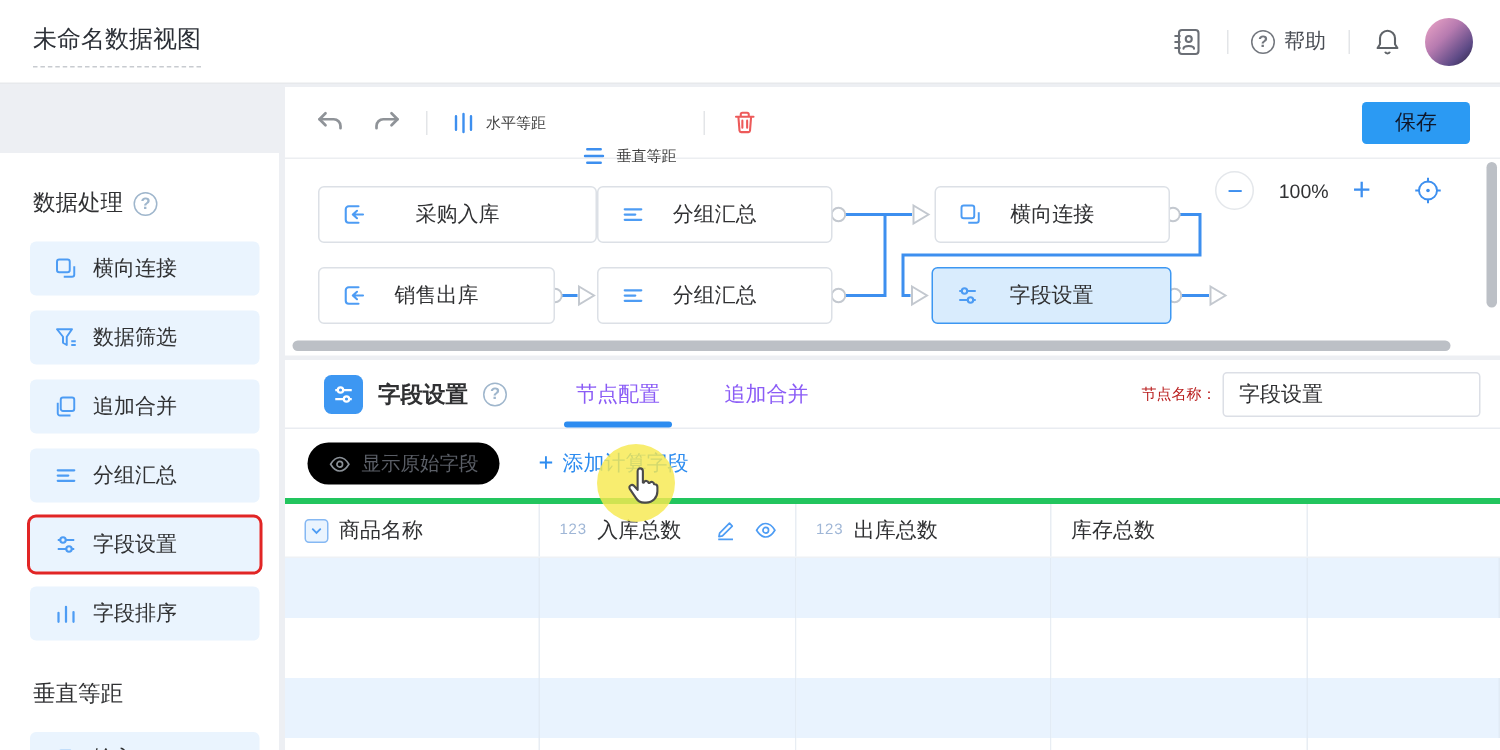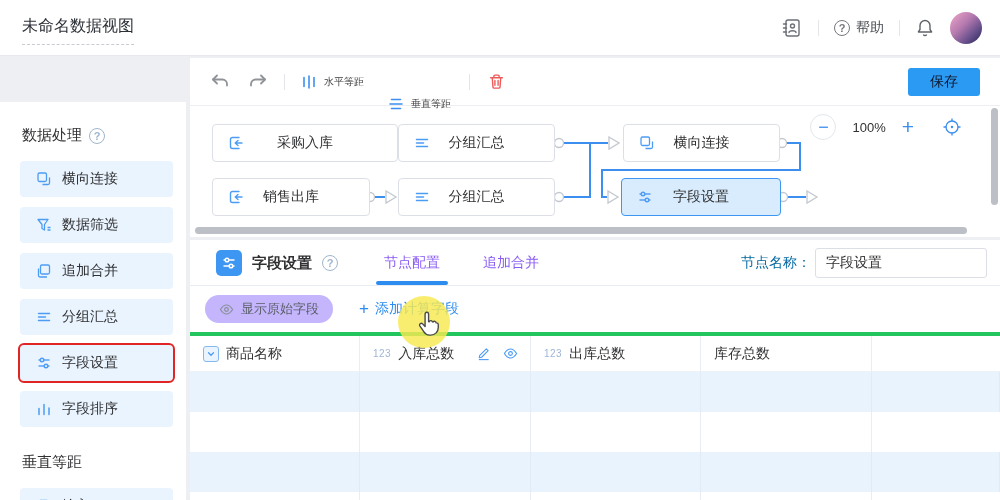--- a/index.html
+++ b/index.html
@@ -49,25 +49,25 @@
   .bottom-panel { position:absolute; left:190px; top:240px; width:810px; height:260px; background:#fff; overflow:hidden; }
   .p-header { position:relative; height:46px; border-bottom:1px solid #E9ECF1; }
   .p-icon { position:absolute; left:26px; top:10px; width:26px; height:26px; background:#3D97F2; border-radius:5px; display:flex; align-items:center; justify-content:center; }
   .p-title { position:absolute; left:62px; top:14px; font-size:15px; color:#303133; font-weight:bold; }
   .p-q { position:absolute; left:132px; top:15px; }
   .tab { position:absolute; top:14px; font-size:14px; color:#8b5cf6; cursor:pointer; }
   .tab1 { left:194px; }
   .tab2 { left:293px; }
   .tab-underline { position:absolute; left:186px; bottom:0; width:72px; height:4px; background:#2D8CF0; border-radius:2px; }
   .node-name { position:absolute; right:13px; top:8px; display:flex; align-items:center; gap:4px; }
-  .node-name label { font-size:14px; color:#0369a1; }
+  .node-name label { font-size:10px; color:#b91c1c; }
   .node-name input { width:172px; height:30px; border:1px solid #DCDFE6; border-radius:3px; padding-left:10px; font-size:14px; color:#303133; font-family:"Liberation Sans",sans-serif; outline:none; }
 
   .p-subbar { position:relative; height:46px; display:flex; align-items:center; padding-left:15px; }
-  .pill { height:28px; background:#c4b5fd; border-radius:14px; display:flex; align-items:center; padding:0 14px; gap:7px; font-size:13px; color:#5a5e66; cursor:pointer; }
+  .pill { height:28px; background:#000000; border-radius:14px; display:flex; align-items:center; padding:0 14px; gap:7px; font-size:13px; color:#5a5e66; cursor:pointer; }
   .add-calc { margin-left:26px; display:flex; align-items:center; gap:6px; font-size:14px; color:#2D8CF0; cursor:pointer; position:relative; z-index:2; }
   .add-calc .plus { font-size:17px; }
   .cursor-spot { position:absolute; left:208px; top:56px; width:52px; height:52px; border-radius:50%; background:rgba(247,233,79,0.82); z-index:4; pointer-events:none; }
   .hand { position:absolute; left:224px; top:70px; z-index:5; pointer-events:none; }
 
   .grid-table { position:absolute; left:0; top:92px; width:810px; }
   .t-row { display:grid; grid-template-columns:170px 171px 170px 171px 1fr; height:40px; }
   .t-head { border-top:4px solid #22c55e; border-bottom:1px solid #EEF1F5; }
   .t-cell { border-right:1px solid #E8EDF3; display:flex; align-items:center; padding-left:13px; gap:7px; font-size:14px; color:#303133; }
   .t-cell:last-child { border-right:none; }

